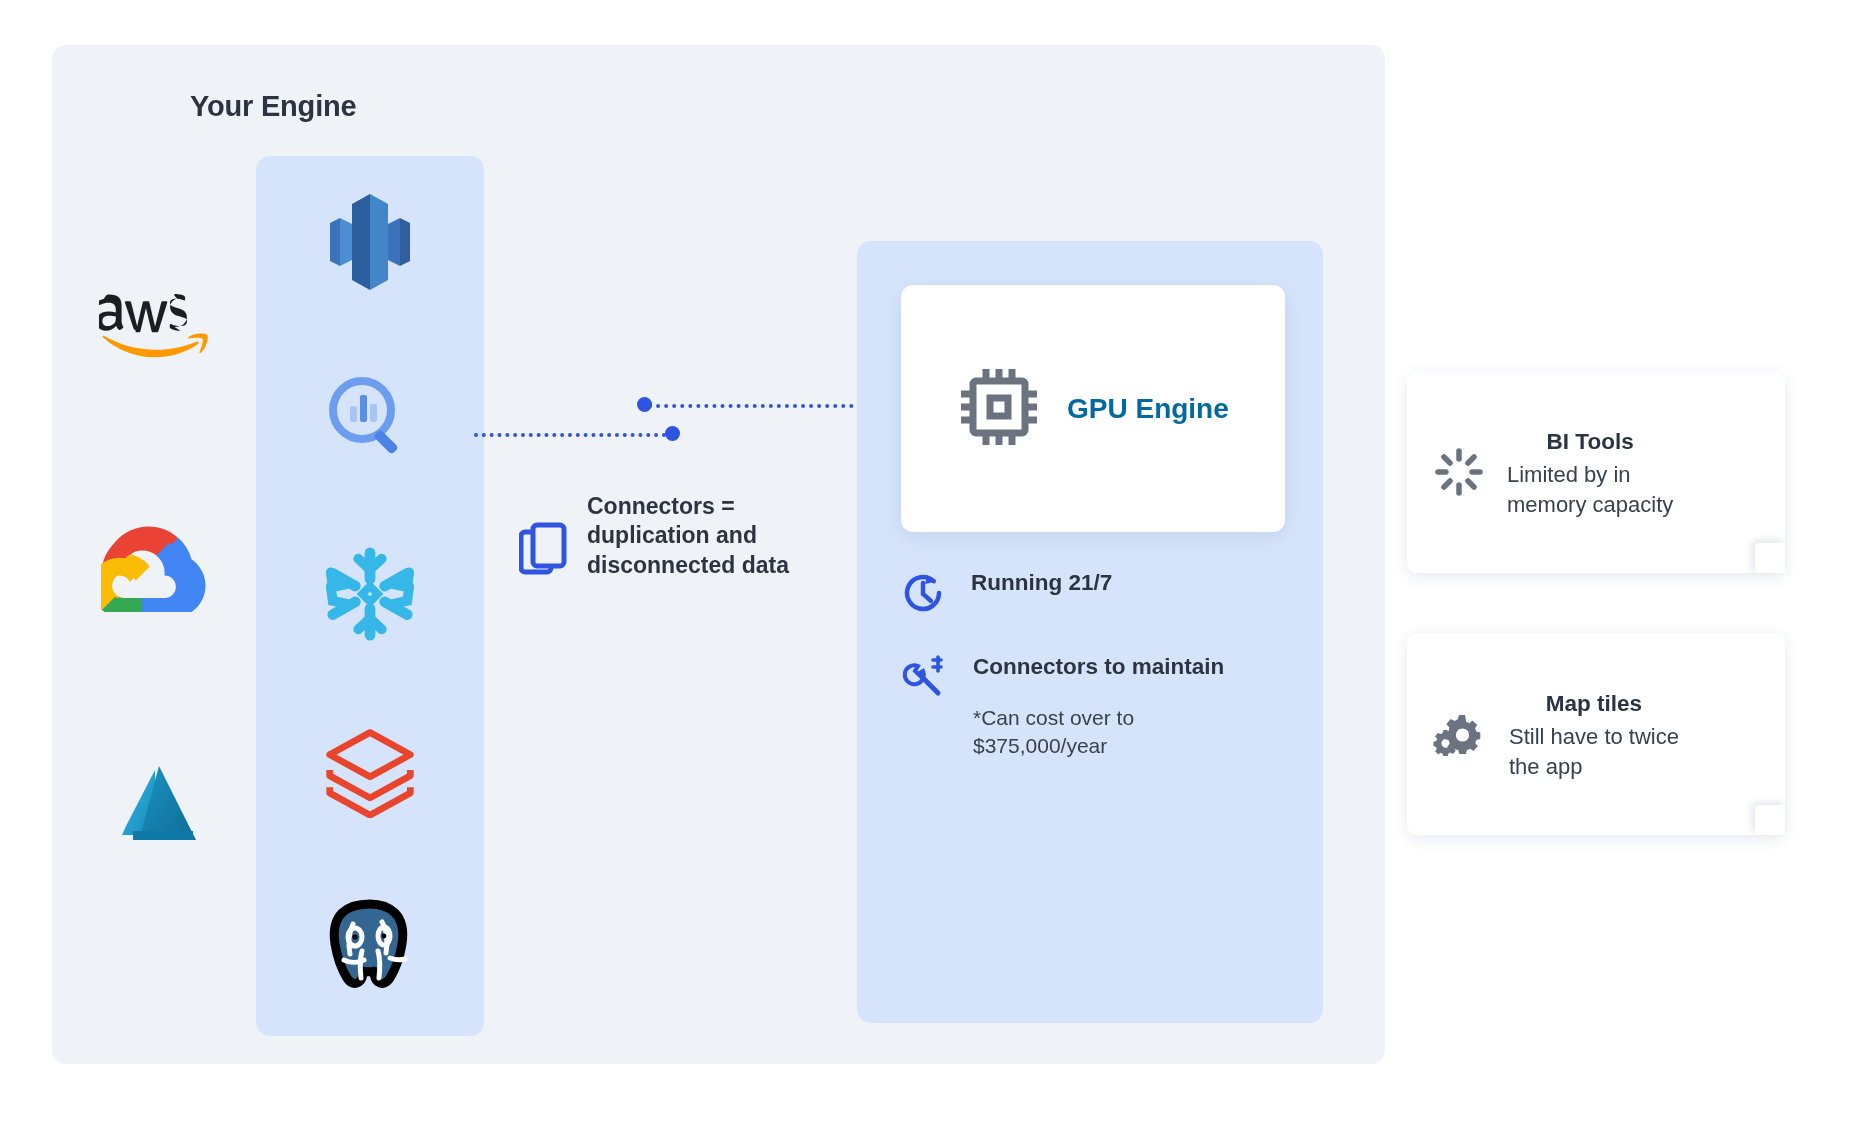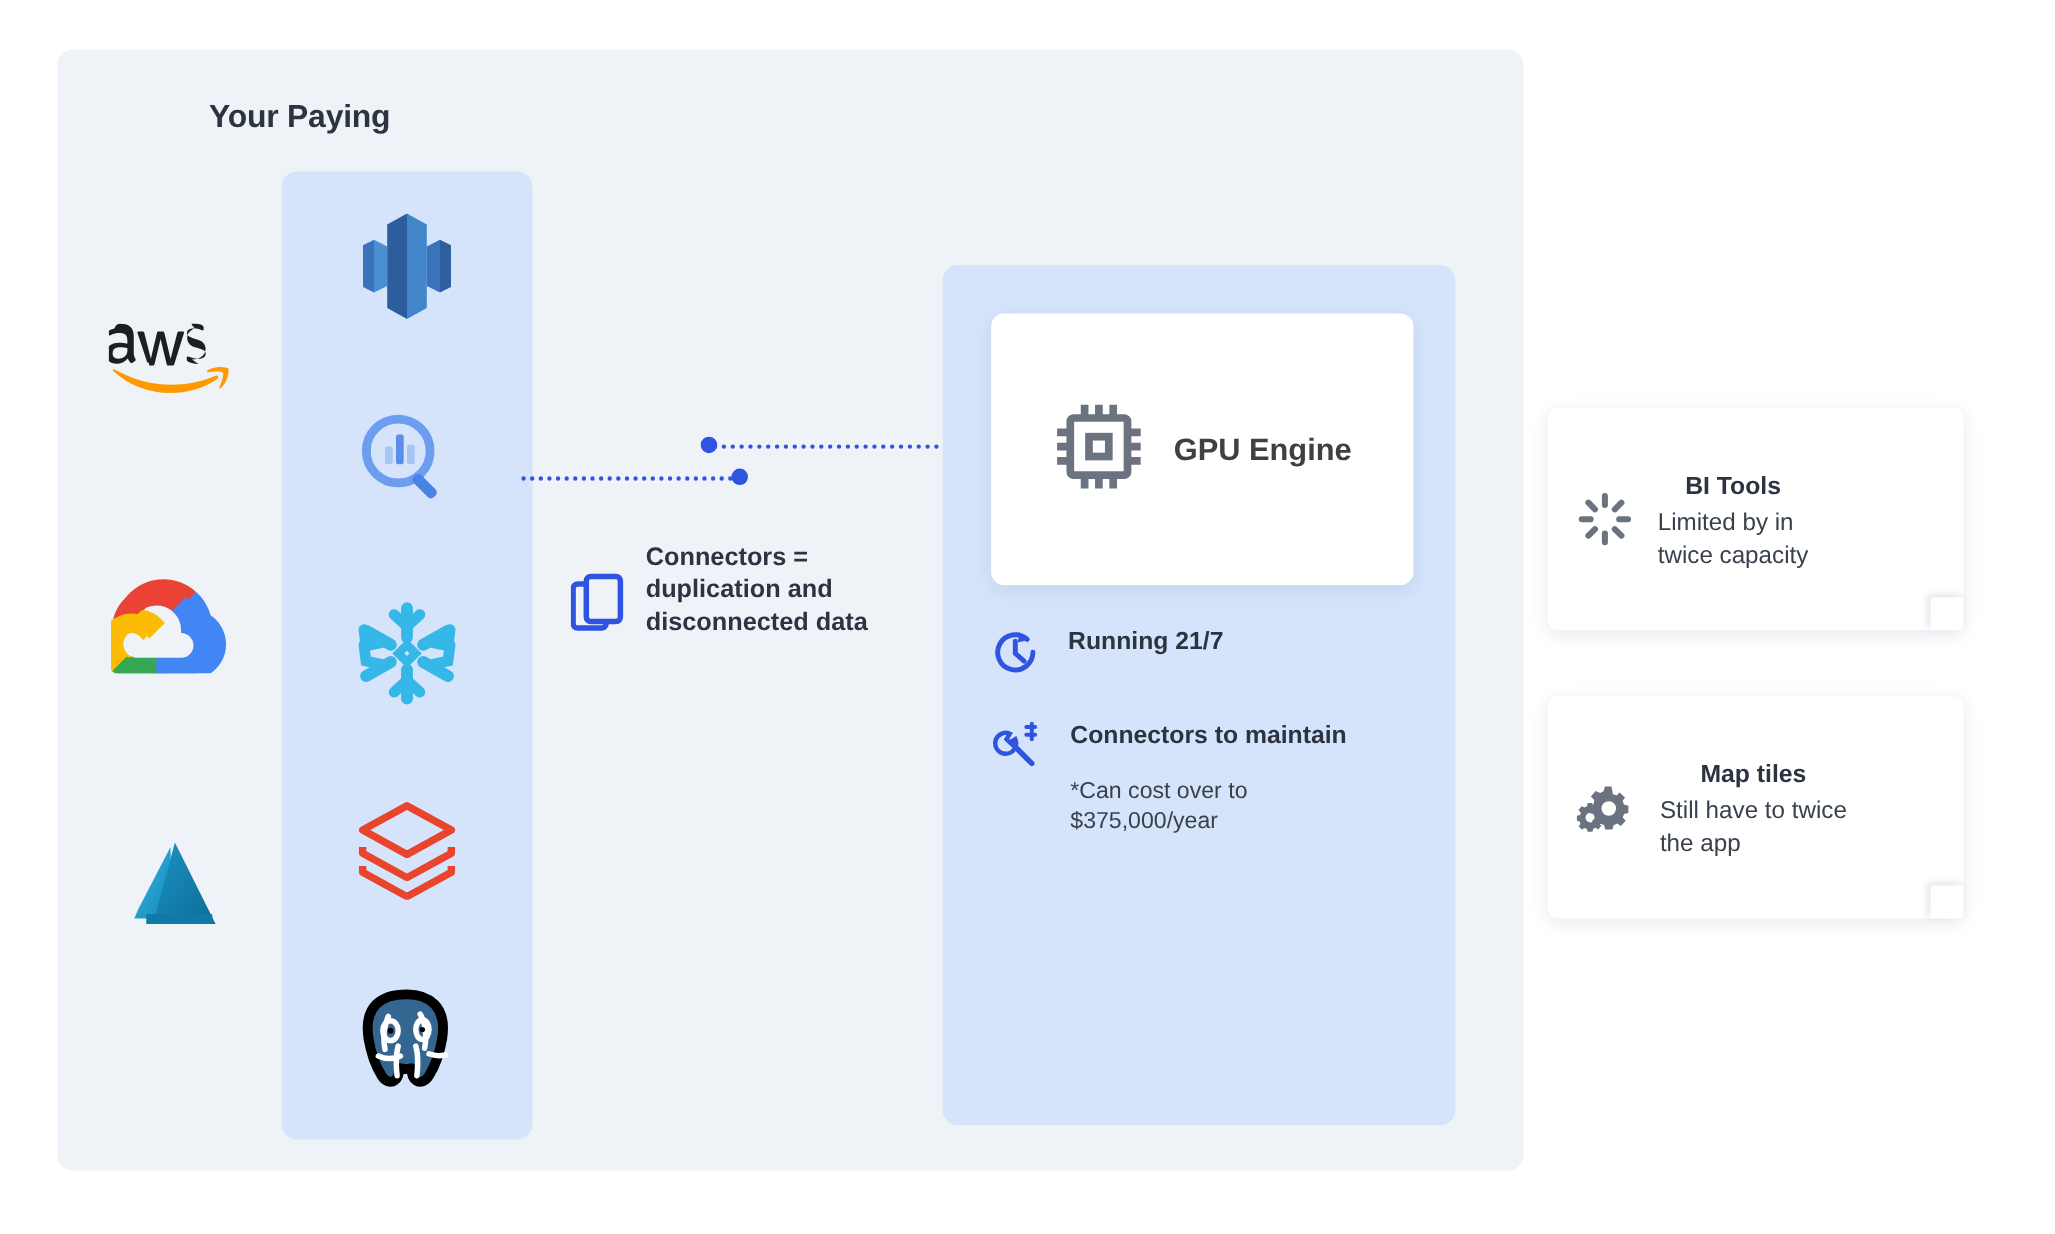--- a/index.html
+++ b/index.html
@@ -64,21 +64,21 @@
     background: #d6e4fb; border-radius: 14px;
   }
   .gpu-card {
     position: absolute; left: 44px; top: 44px;
     width: 384px; height: 247px;
     background: #ffffff; border-radius: 12px;
     box-shadow: 0 5px 18px rgba(40,60,110,0.10);
     display: flex; align-items: center; gap: 26px;
     padding-left: 56px;
   }
-  .gpu-card-label { font-size: 28px; font-weight: 700; color: #404040; }
+  .gpu-card-label { font-size: 28px; font-weight: 700; color: #0369a1; }
 
   .gpu-points { position: absolute; left: 44px; top: 328px; width: 400px; }
   .gpu-point { display: flex; gap: 24px; margin-bottom: 34px; }
   .gpu-point-icon { flex: 0 0 46px; padding-top: 2px; }
   .gpu-point-text {
     font-size: 22.5px; font-weight: 700; color: #2b3440; line-height: 1.28;
     white-space: pre-line;
   }
   .gpu-point-sub {
     font-size: 21px; font-weight: 400; color: #39414d;
@@ -116,21 +116,21 @@
     line-height: 1.3; white-space: pre-line;
   }
 </style>
 </head>
 <body>
 
 <div id="stage">
 
   <div class="outer-panel"></div>
 
-  <div class="panel-title">Your Paying</div>
+  <div class="panel-title">Your Engine</div>
 
   <div class="providers">
 
     <div class="provider">
       <span>
         <svg width="112" height="68" viewBox="0 0 112 68">
           <g fill="#1b1f23">
             <path d="M22.6 26.8c0 1.3.14 2.35.39 3.12.28.77.63 1.61 1.12 2.52.17.28.24.56.24.8 0 .35-.21.7-.66 1.05l-2.2 1.47c-.31.21-.63.31-.91.31-.35 0-.7-.17-1.05-.49a10.8 10.8 0 0 1-1.26-1.64c-.35-.6-.7-1.26-1.09-2.06-2.73 3.22-6.16 4.83-10.29 4.83-2.94 0-5.29-.84-7-2.52-1.72-1.68-2.59-3.92-2.59-6.72 0-2.98 1.05-5.39 3.19-7.21 2.13-1.82 4.97-2.73 8.58-2.73 1.19 0 2.41.1 3.71.28 1.29.17 2.62.45 4.02.77v-2.55c0-2.66-.56-4.52-1.64-5.6-1.12-1.08-3.01-1.61-5.71-1.61-1.22 0-2.48.14-3.78.45-1.29.31-2.55.7-3.78 1.19-.56.24-.98.38-1.22.45-.24.07-.42.1-.56.1-.49 0-.73-.35-.73-1.08v-1.72c0-.56.07-.98.24-1.22.17-.24.49-.49.98-.73 1.22-.63 2.69-1.15 4.41-1.57C6.77.63 8.59.42 10.52.42c4.16 0 7.21.94 9.17 2.83 1.93 1.89 2.91 4.76 2.91 8.61v11.34zm-14.21 5.32c1.15 0 2.34-.21 3.6-.63 1.26-.42 2.38-1.19 3.33-2.24.56-.67.98-1.4 1.19-2.24.21-.84.35-1.86.35-3.05v-1.47a29.2 29.2 0 0 0-3.22-.6c-1.12-.14-2.2-.21-3.29-.21-2.34 0-4.06.46-5.22 1.4-1.15.94-1.72 2.27-1.72 4.02 0 1.65.42 2.87 1.29 3.71.84.88 2.06 1.31 3.69 1.31zm28.11 3.78c-.63 0-1.05-.1-1.33-.35-.28-.21-.52-.7-.73-1.36L26.23 9.49c-.21-.67-.31-1.12-.31-1.36 0-.56.28-.87.84-.87h3.43c.66 0 1.12.1 1.36.35.28.21.49.7.7 1.36l5.88 23.17 5.46-23.17c.17-.67.38-1.15.66-1.36.28-.24.77-.35 1.4-.35h2.8c.66 0 1.12.1 1.4.35.28.21.52.7.66 1.36l5.53 23.45 6.06-23.45c.21-.67.45-1.15.7-1.36.28-.24.73-.35 1.36-.35h3.26c.56 0 .87.28.87.87 0 .17-.03.35-.07.56-.04.21-.1.49-.24.87l-8.44 27.09c-.21.67-.45 1.15-.73 1.36-.28.24-.73.35-1.33.35h-3.01c-.66 0-1.12-.1-1.4-.35-.28-.24-.52-.7-.66-1.4l-5.43-22.54-5.39 22.5c-.17.7-.38 1.15-.66 1.4-.28.24-.77.35-1.4.35h-3.01zm44.95.94c-1.82 0-3.64-.21-5.39-.63-1.75-.42-3.12-.87-4.02-1.4-.56-.31-.94-.66-1.08-.98-.14-.31-.21-.66-.21-.98v-1.79c0-.73.28-1.08.8-1.08.21 0 .42.03.63.1.21.07.52.21.87.35a18.9 18.9 0 0 0 3.85 1.22c1.4.28 2.76.42 4.16.42 2.2 0 3.92-.38 5.11-1.15 1.19-.77 1.82-1.89 1.82-3.33 0-.98-.31-1.79-.94-2.45-.63-.67-1.82-1.26-3.54-1.82l-5.08-1.57c-2.55-.8-4.44-1.99-5.57-3.57-1.15-1.54-1.72-3.26-1.72-5.08 0-1.47.31-2.76.94-3.88.63-1.12 1.47-2.1 2.52-2.87 1.05-.8 2.24-1.4 3.64-1.82C73.67.21 75.14 0 76.68 0c.77 0 1.57.03 2.34.14.8.1 1.54.24 2.27.38.7.17 1.36.35 1.99.56.63.21 1.12.42 1.47.63.49.28.84.56 1.05.87.21.28.31.66.31 1.15v1.65c0 .73-.28 1.12-.8 1.12-.28 0-.73-.14-1.33-.42-1.99-.91-4.23-1.36-6.72-1.36-1.99 0-3.57.31-4.65.98-1.08.67-1.65 1.68-1.65 3.12 0 .98.35 1.82 1.05 2.48.7.67 1.99 1.33 3.85 1.93l4.97 1.57c2.52.8 4.34 1.93 5.43 3.36 1.08 1.43 1.61 3.08 1.61 4.9 0 1.51-.31 2.87-.91 4.06-.63 1.19-1.47 2.24-2.55 3.08-1.08.87-2.38 1.51-3.88 1.96-1.57.49-3.22.73-4.97.73z"></path>
           </g>
           <g fill="#ff9900">
@@ -330,21 +330,21 @@
           <path d="M11 11l6 6"></path>
             <path d="M35 35l6 6"></path>
           <path d="M41 11l-6 6"></path>
             <path d="M17 35l-6 6"></path>
         </g>
       </svg>
     </span>
     <div class="note-body">
       <div class="note-title">BI Tools</div>
       <div class="note-desc">Limited by in
-twice capacity</div>
+memory capacity</div>
     </div>
   </div>
 
   <div class="note-card card-2">
     <span class="note-icon">
       <svg width="54" height="54" viewBox="0 0 54 54">
         <g fill="#6b7280">
           <path d="M32 8h-6l-1.2 4.3a11 11 0 0 0-3 1.7L17.6 12l-4.3 5.2 3.1 3.2a11 11 0 0 0-.6 3.4L12 25.5v6.6l3.8 1.2c.2 1.2.5 2.3 1 3.3l-2.5 3.1 4.7 4.7 3-2.5c1 .5 2.1.9 3.3 1.1L26.3 47h6.6l1-3.9a11 11 0 0 0 3.3-1.4l3.3 2.3 4.4-4.9-2.7-2.9c.5-1 .9-2.1 1.1-3.2l4-1v-6.6l-4-1a11 11 0 0 0-1.3-3.2l2.3-3.3-4.9-4.4-2.9 2.7a11 11 0 0 0-3.2-1.2L32 8zm-2.5 13.4a6.6 6.6 0 1 1 0 13.2 6.6 6.6 0 0 1 0-13.2z"></path>
           <path d="M14.5 29h-4l-.8 2.9a7.5 7.5 0 0 0-2 1.2l-2.8-1.2-2.9 3.5 2.1 2.2c-.3.7-.5 1.5-.6 2.3l-3 .8v4.4l2.6.8c.1.8.3 1.6.7 2.2l-1.7 2.1 3.2 3.2 2-1.7c.7.4 1.4.6 2.2.8l.8 2.6h4.4l.7-2.6c.8-.2 1.5-.5 2.2-.9l2.2 1.5 3-3.3-1.8-2c.4-.7.6-1.4.8-2.2l2.7-.7v-4.4l-2.7-.7a7.5 7.5 0 0 0-.9-2.1l1.5-2.2-3.3-3-2 1.8a7.5 7.5 0 0 0-2.1-.8l-.5-2.5zm-1.7 8.9a4.4 4.4 0 1 1 0 8.8 4.4 4.4 0 0 1 0-8.8z" transform="translate(0 -6)"></path>
         </g>

